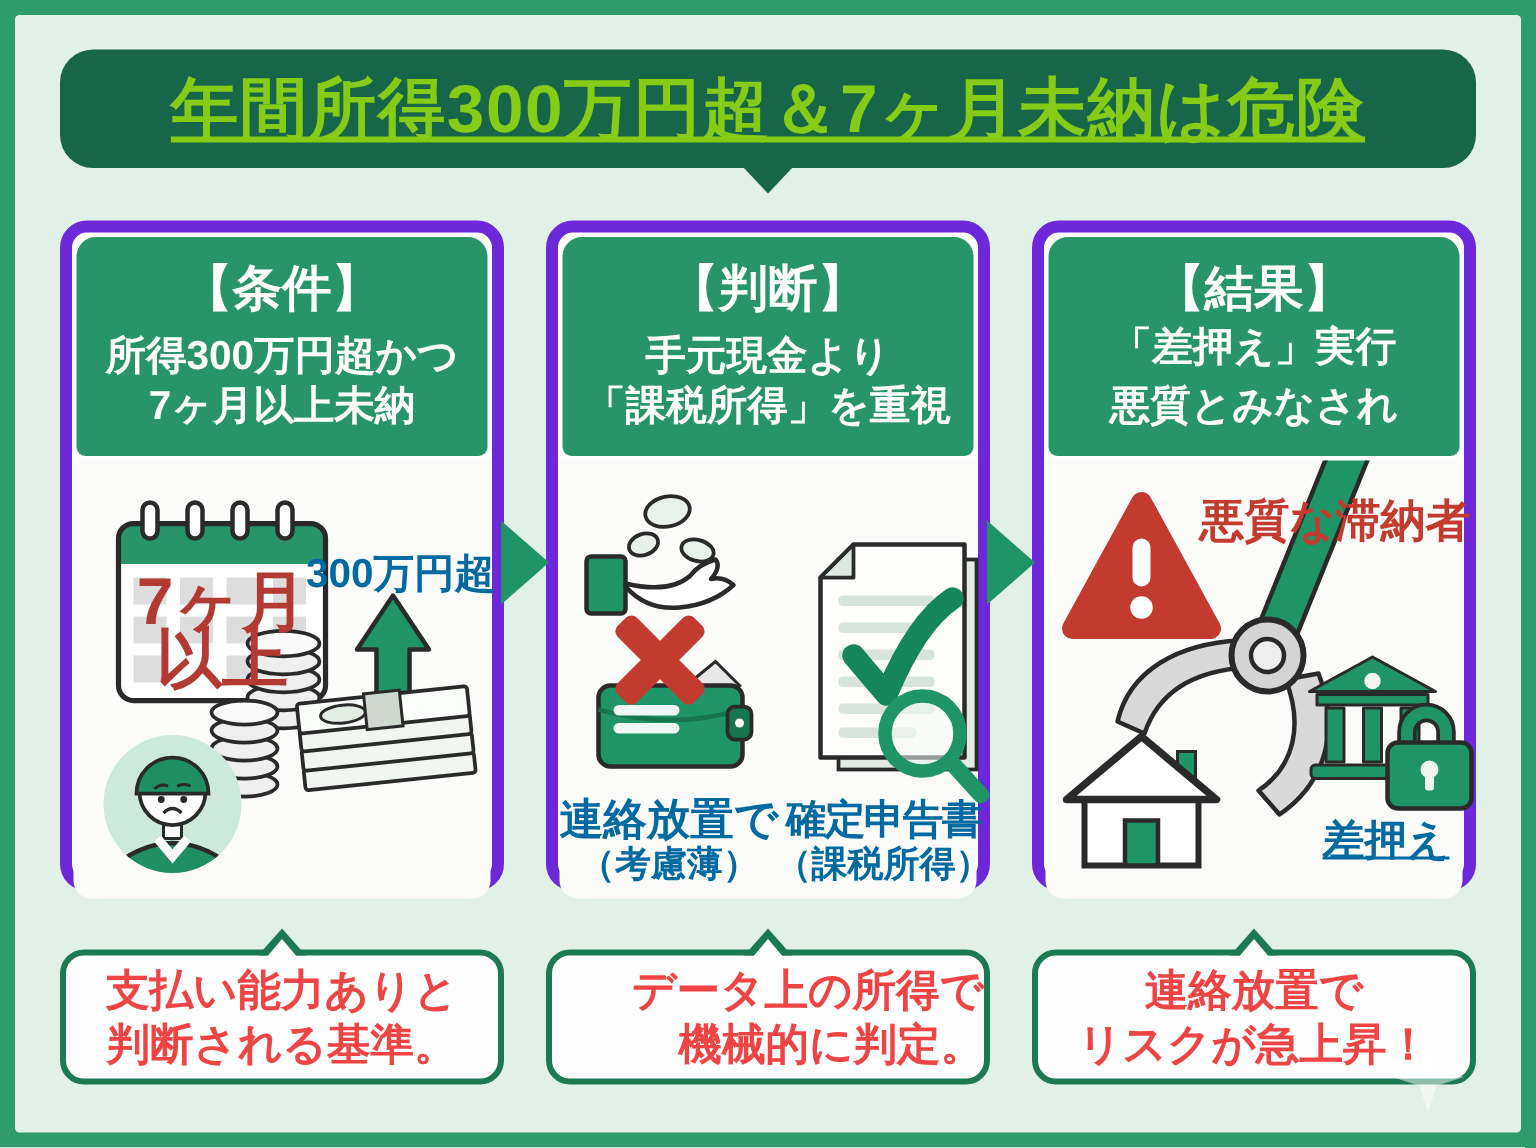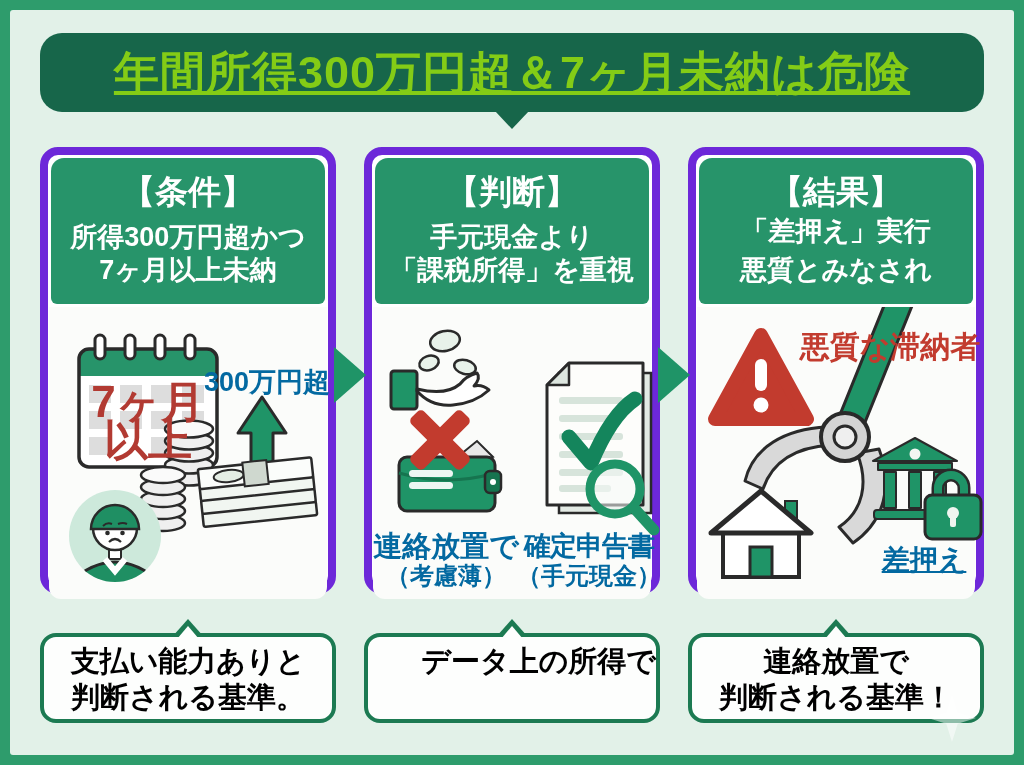--- a/index.html
+++ b/index.html
@@ -61,21 +61,21 @@
   }
   .arrow.a1 { left:324px; } .arrow.a2 { left:648px; }
 
   
   .bubble {
     position:absolute; top:623px; width:296px; height:90px;
     background:#FDFEFD; border:4px solid #1C7A52; border-radius:16px;
     text-align:center;
   }
   .bubble.b1 { left:30px; } .bubble.b2 { left:354px;text-align:right; } .bubble.b3 { left:678px; }
-  .bubble-line { font-size:29px; line-height:36px; color:#000000; }
+  .bubble-line { font-size:29px; line-height:36px; color:#ef4444; }
   .bubble-line.first { margin-top:6px; }
   .notch-out {
     position:absolute; top:-18px; left:50%; margin-left:-16px; width:0; height:0;
     border-left:16px solid transparent; border-right:16px solid transparent;
     border-bottom:18px solid #1C7A52;
   }
   .notch-in {
     position:absolute; top:-11px; left:50%; margin-left:-11px; width:0; height:0;
     border-left:11px solid transparent; border-right:11px solid transparent;
     border-bottom:13px solid #FDFEFD;
@@ -233,21 +233,21 @@
           </g>
 
           <g>
             <circle cx="242" cy="182" r="25" fill="#F6FAF7" fill-opacity="0.55" stroke="#1F9467" stroke-width="9"></circle>
             <line x1="261" y1="201" x2="281" y2="223" stroke="#1F9467" stroke-width="11" stroke-linecap="round"></line>
           </g>
         </svg>
         <div class="lbl c2-l1">連絡放置で</div>
         <div class="lbl c2-l2">（考慮薄）</div>
         <div class="lbl c2-r1">確定申告書</div>
-        <div class="lbl c2-r2">（手元現金）</div>
+        <div class="lbl c2-r2">（課税所得）</div>
       </div>
     </section>
 
     <section class="card c3">
       <header class="card-head">
         <div class="head-title">【結果】</div>
         <div class="head-sub">「差押え」実行</div>
         <div class="head-sub first">悪質とみなされ</div>
       </header>
       <div class="illo">
@@ -305,23 +305,24 @@
     <div class="bubble b1">
       <div class="notch-out"></div>
       <div class="notch-in"></div>
       <div class="bubble-line first">支払い能力ありと</div>
       <div class="bubble-line">判断される基準。</div>
     </div>
     <div class="bubble b2">
       <div class="notch-out"></div>
       <div class="notch-in"></div>
       <div class="bubble-line first">データ上の所得で</div>
+      <div class="bubble-line">機械的に判定。</div>
     </div>
     <div class="bubble b3">
       <div class="notch-out"></div>
       <div class="notch-in"></div>
       <div class="bubble-line first">連絡放置で</div>
-      <div class="bubble-line">判断される基準！</div>
+      <div class="bubble-line">リスクが急上昇！</div>
     </div>
 
     <div class="sparkle"></div>
   </div>
 </div>
 
 </body></html>

